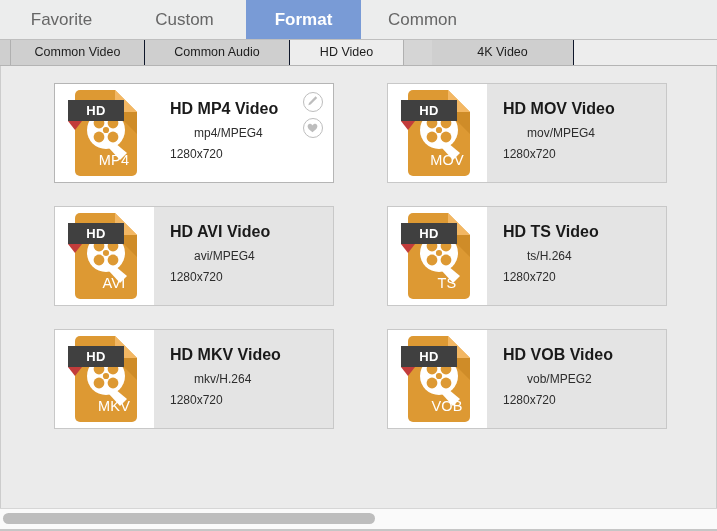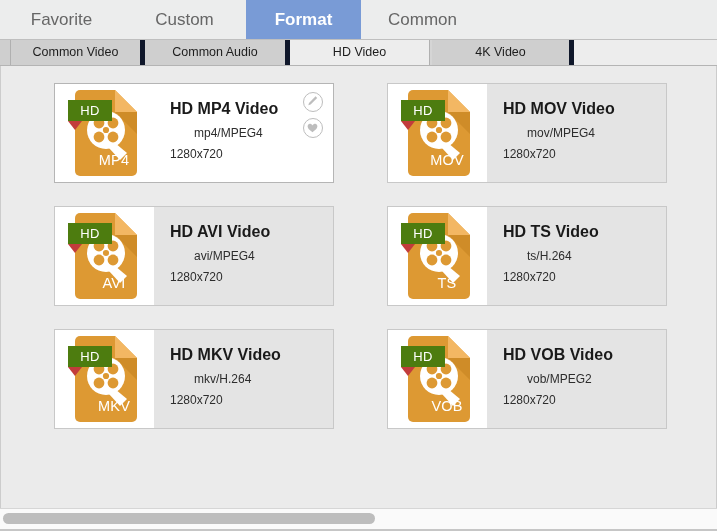--- a/index.html
+++ b/index.html
@@ -67,32 +67,32 @@
   }
   .subTab {
     position: absolute;
     top: 0;
     height: 25px;
     line-height: 25px;
     text-align: center;
     font-size: 12.5px;
     color: #1d1d1d;
     background: #cfcfcf;
-    border-right: 5px solid #0f172a;
+    border-right: 1px solid #0f172a;
     box-sizing: border-box;
     cursor: default;
   }
   .subTab.selected {
     background: #ededed;
     border-right: 1px solid #b0b0b0;
     color: #1d1d1d;
   }
   #st0 { left: 11px;  width: 134px; }
   #st1 { left: 145px; width: 145px; }
-  #st2 { left: 290px; width: 140px; }
+  #st2 { left: 290px; width: 114px; }
   #st3 { left: 432px; width: 142px; }
   .subTabFiller {
     position: absolute;
     left: 574px;
     top: 0;
     width: 143px;
     height: 25px;
     background: #ededed;
     box-sizing: border-box;
   }
@@ -164,26 +164,26 @@
     top: 6px;
     width: 62px;
     height: 86px;
   }
   .fileIcon svg { display: block; }
 
   .hdBadge {
     position: absolute;
     left: -7px;
     top: 10px;
-    width: 44px;
+    width: 56px;
     height: 21px;
-    background: #4d7c0f;
+    background: #404040;
     color: #ffffff;
     font-size: 13px;
-    font-weight: normal;
+    font-weight: bold;
     line-height: 21px;
     text-align: center;
     letter-spacing: 0.3px;
   }
   .hdBadgeTail {
     position: absolute;
     left: -7px;
     top: 31px;
     width: 0;
     height: 0;

